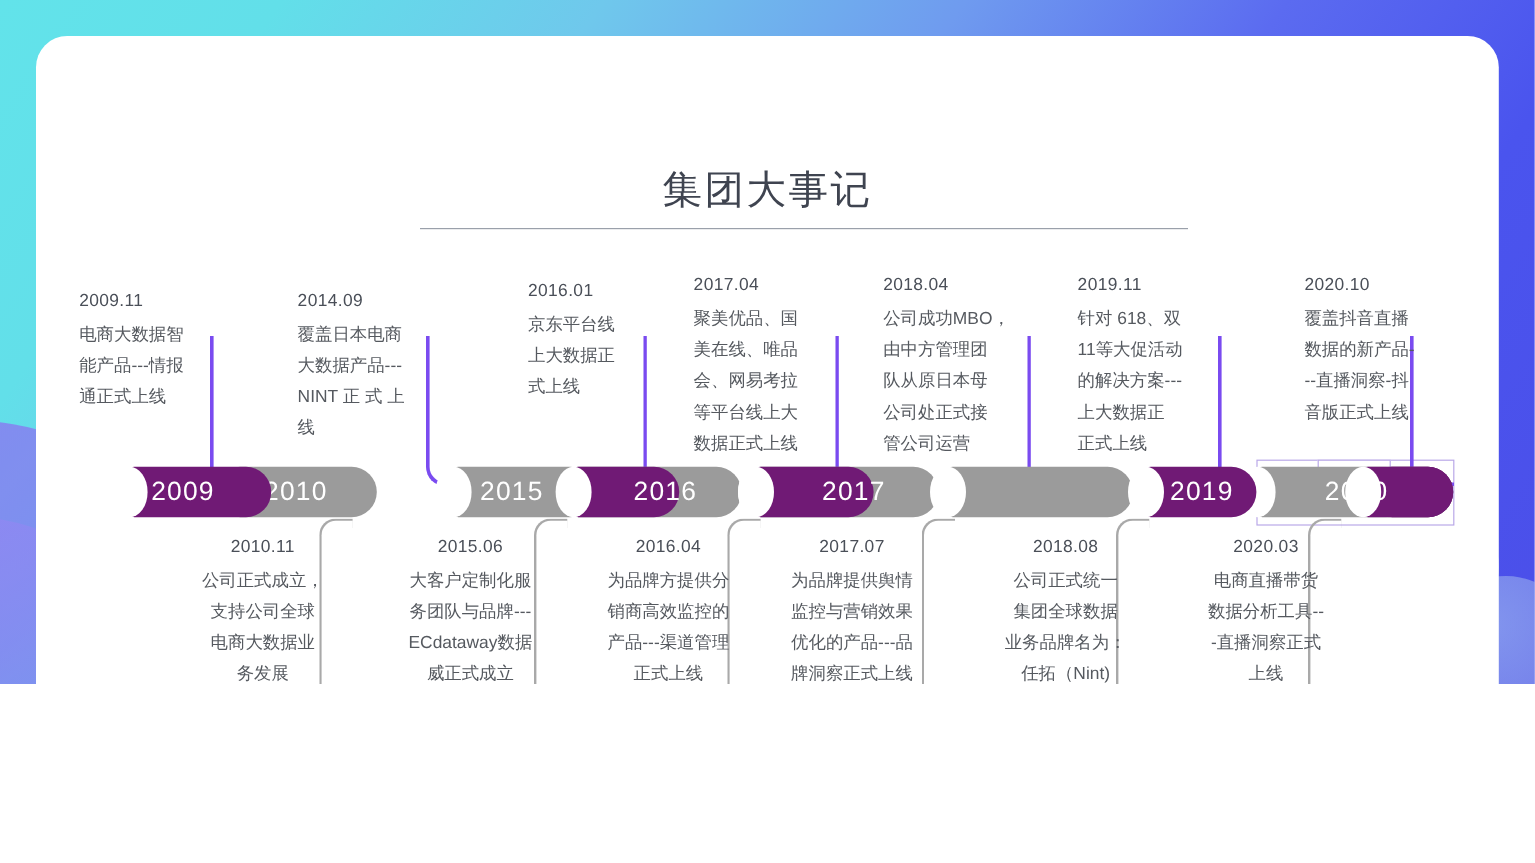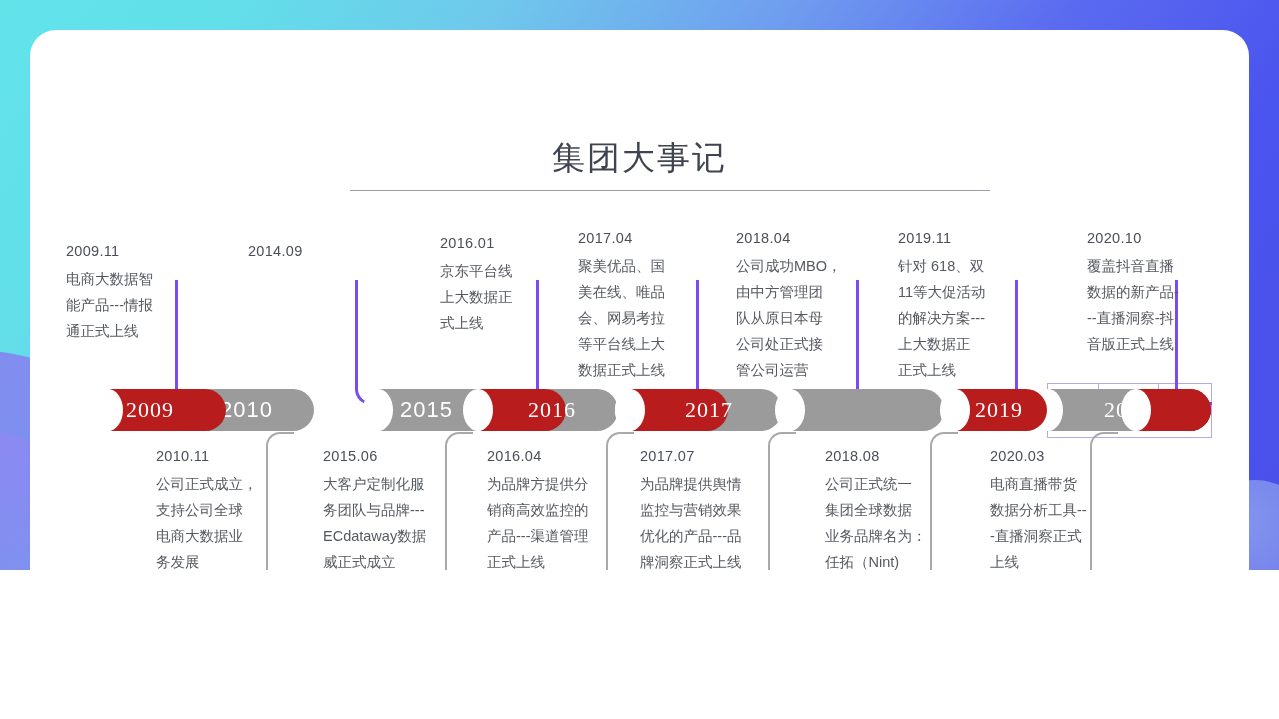--- a/index.html
+++ b/index.html
@@ -58,21 +58,21 @@
     display:flex;align-items:center;
     color:#ffffff;font-size:22px;letter-spacing:1px;
     border-radius:4px 21px 21px 4px;
     box-sizing:border-box;
   }
   .chev .yr{position:absolute;}
   .chev::before{
     content:"";position:absolute;left:-15px;top:0;width:30px;height:42px;
     background:#ffffff;border-radius:50%;
   }
-  .chev.purple{background:#b91c1c;font-family:Liberation Serif, serif;}
+  .chev.purple{background:#701a75;}
   .chev.gray{background:#9b9b9b;}
 
   
   .conn-top{
     position:absolute;width:34px;border-left:3px solid #7a4bf0;
     border-bottom:3px solid #7a4bf0;border-bottom-left-radius:16px;
   }
   
   .conn-bot{
     position:absolute;width:26px;border-left:2px solid #a9a9a9;
@@ -80,21 +80,21 @@
   }
 
   
   .blk{position:absolute;width:118px;}
   .blk .date{
     font-size:14.5px;color:#4a4f58;margin-bottom:7px;letter-spacing:.3px;
   }
   .blk .lines{font-size:14.5px;color:#55595f;line-height:26px;}
   .blk .lines div{white-space:nowrap;}
   .blk.top{text-align:left;}
-  .blk.bot{text-align:left;}
+  .blk.bot{text-align:center;}
 
   
   .sel-box{
     position:absolute;left:1047px;top:383px;width:165px;height:55px;
     border:1px solid #b9a8e8;box-sizing:border-box;
   }
   .sel-tab{
     position:absolute;left:1098px;top:383px;width:61px;height:11px;
     border:1px solid #b9a8e8;background:#ffffff;box-sizing:border-box;
   }
@@ -171,20 +171,26 @@
     <div class="date">2009.11</div>
     <div class="lines">
       <div>电商大数据智</div>
       <div>能产品---情报</div>
       <div>通正式上线</div>
     </div>
   </div>
 
   <div class="blk top" style="left:248px;top:243px;">
     <div class="date">2014.09</div>
+    <div class="lines">
+      <div>覆盖日本电商</div>
+      <div>大数据产品---</div>
+      <div>NINT 正 式 上</div>
+      <div>线</div>
+    </div>
   </div>
 
   <div class="blk top" style="left:440px;top:235px;">
     <div class="date">2016.01</div>
     <div class="lines">
       <div>京东平台线</div>
       <div>上大数据正</div>
       <div>式上线</div>
     </div>
   </div>

